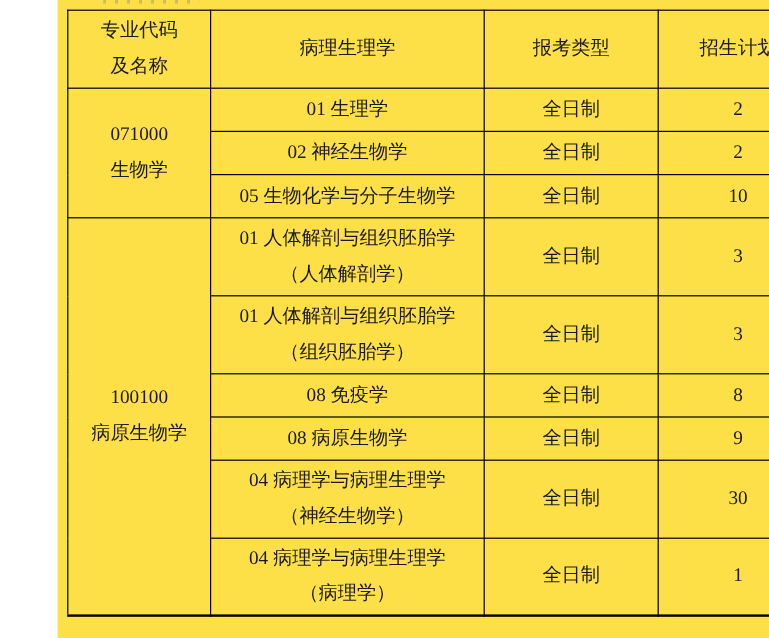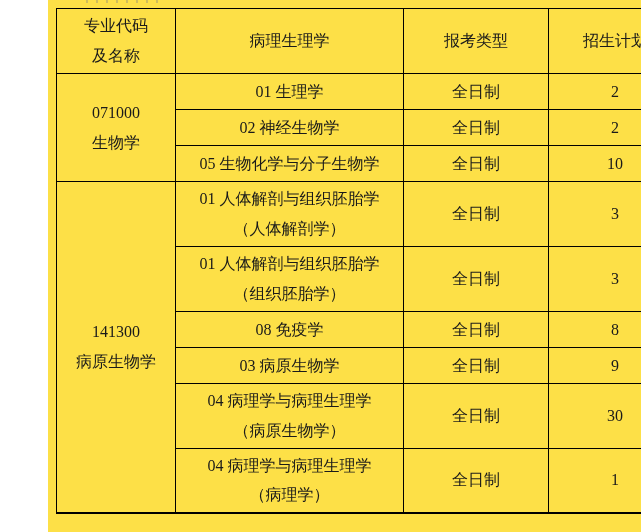--- a/index.html
+++ b/index.html
@@ -122,21 +122,21 @@
       <td>
         <span>全日制</span>
       </td>
       <td>
         <span>10</span>
       </td>
     </tr>
 
     <tr class="h-tall">
       <td rowspan="6">
-        <span class="line">141300</span>
+        <span class="line">100100</span>
         <span class="line">病原生物学</span>
       </td>
       <td>
         <span class="line">01 人体解剖与组织胚胎学</span>
         <span class="line">（人体解剖学）</span>
       </td>
       <td>
         <span>全日制</span>
       </td>
       <td>
@@ -161,33 +161,33 @@
       </td>
       <td>
         <span>全日制</span>
       </td>
       <td>
         <span>8</span>
       </td>
     </tr>
     <tr class="h-std">
       <td>
-        <span>03 病原生物学</span>
+        <span>08 病原生物学</span>
       </td>
       <td>
         <span>全日制</span>
       </td>
       <td>
         <span>9</span>
       </td>
     </tr>
     <tr class="h-tall">
       <td>
         <span class="line">04 病理学与病理生理学</span>
-        <span class="line">（病原生物学）</span>
+        <span class="line">（神经生物学）</span>
       </td>
       <td>
         <span>全日制</span>
       </td>
       <td>
         <span>30</span>
       </td>
     </tr>
     <tr class="h-last">
       <td>

